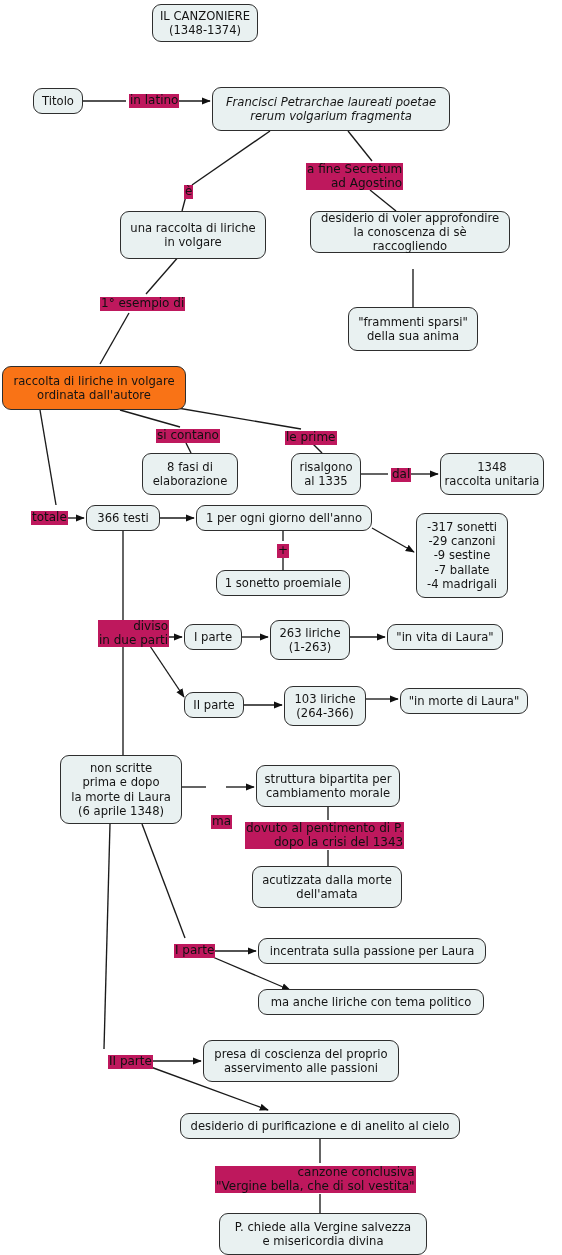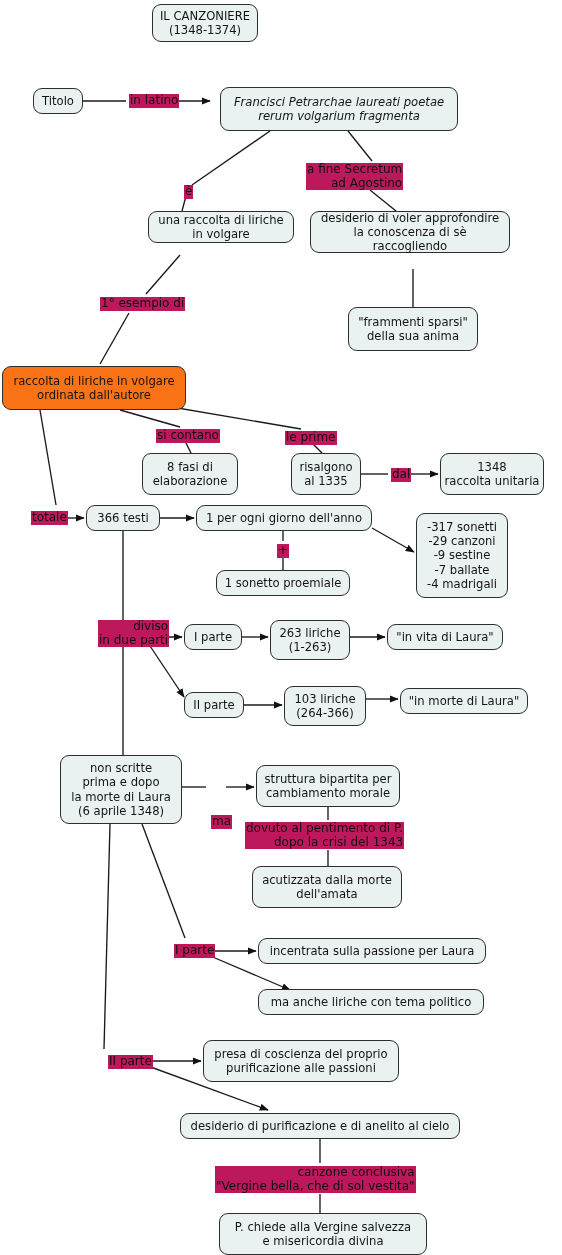--- a/index.html
+++ b/index.html
@@ -37,21 +37,20 @@
     text-align: center;
     display: flex;
     align-items: center;
     justify-content: center;
     padding: 2px 14px;
     white-space: pre;
     z-index: 2;
   }
   .node.italic {
     font-style: italic;
-    margin-left: 8px;
   }
   .label {
     position: absolute;
     color: #101010;
     font-size: 12px;
     line-height: 13.6px;
     text-align: right;
     white-space: pre;
     background: #be185d;
     z-index: 3;
@@ -133,21 +132,21 @@
       <line x1="320" y1="1194" x2="320" y2="1213"></line>
     </g>
   </svg>
 
   <div id="nodes">
       <div class="node" style="left: 152px; top: 4px; width: 106px; height: 38px; background: rgb(233, 241, 241); border-color: rgb(46, 46, 46);">IL CANZONIERE
 (1348-1374)</div>
       <div class="node" style="left: 33px; top: 88px; width: 50px; height: 26px; background: rgb(233, 241, 241); border-color: rgb(46, 46, 46);">Titolo</div>
       <div class="node italic" style="left: 212px; top: 87px; width: 238px; height: 44px; background: rgb(233, 241, 241); border-color: rgb(46, 46, 46);">Francisci Petrarchae laureati poetae
 rerum volgarium fragmenta</div>
-      <div class="node" style="left: 120px; top: 211px; width: 146px; height: 32px; background: rgb(233, 241, 241); border-color: rgb(46, 46, 46); margin-left: 28px;">una raccolta di liriche
+      <div class="node" style="left: 120px; top: 211px; width: 146px; height: 48px; background: rgb(233, 241, 241); border-color: rgb(46, 46, 46);">una raccolta di liriche
 in volgare</div>
       <div class="node" style="left: 310px; top: 211px; width: 200px; height: 42px; background: rgb(233, 241, 241); border-color: rgb(46, 46, 46);">desiderio di voler approfondire
 la conoscenza di sè
 raccogliendo</div>
       <div class="node" style="left: 348px; top: 307px; width: 130px; height: 44px; background: rgb(233, 241, 241); border-color: rgb(46, 46, 46);">"frammenti sparsi"
 della sua anima</div>
       <div class="node" style="left: 2px; top: 366px; width: 184px; height: 44px; background: #f97316; border-color: rgb(46, 46, 46);">raccolta di liriche in volgare
 ordinata dall'autore</div>
       <div class="node" style="left: 142px; top: 453px; width: 96px; height: 42px; background: rgb(233, 241, 241); border-color: rgb(46, 46, 46);">8 fasi di
 elaborazione</div>
@@ -175,21 +174,21 @@
 prima e dopo
 la morte di Laura
 (6 aprile 1348)</div>
       <div class="node" style="left: 256px; top: 765px; width: 144px; height: 42px; background: rgb(233, 241, 241); border-color: rgb(46, 46, 46);">struttura bipartita per
 cambiamento morale</div>
       <div class="node" style="left: 252px; top: 866px; width: 150px; height: 42px; background: rgb(233, 241, 241); border-color: rgb(46, 46, 46);">acutizzata dalla morte
 dell'amata</div>
       <div class="node" style="left: 258px; top: 938px; width: 228px; height: 26px; background: rgb(233, 241, 241); border-color: rgb(46, 46, 46);">incentrata sulla passione per Laura</div>
       <div class="node" style="left: 258px; top: 989px; width: 226px; height: 26px; background: rgb(233, 241, 241); border-color: rgb(46, 46, 46);">ma anche liriche con tema politico</div>
       <div class="node" style="left: 203px; top: 1040px; width: 196px; height: 42px; background: rgb(233, 241, 241); border-color: rgb(46, 46, 46);">presa di coscienza del proprio
-purificazione alle passioni</div>
+asservimento alle passioni</div>
       <div class="node" style="left: 180px; top: 1113px; width: 280px; height: 26px; background: rgb(233, 241, 241); border-color: rgb(46, 46, 46);">desiderio di purificazione e di anelito al cielo</div>
       <div class="node" style="left: 219px; top: 1213px; width: 208px; height: 42px; background: rgb(233, 241, 241); border-color: rgb(46, 46, 46);">P. chiede alla Vergine salvezza
 e misericordia divina</div>
     </div>
   <div id="labels">
       <div class="label" style="left: 129px; top: 94px;">in latino</div>
       <div class="label" style="left: 306px; top: 163px;">a fine Secretum
 ad Agostino</div>
       <div class="label" style="left: 184px; top: 185px;">è</div>
       <div class="label" style="left: 100px; top: 297px;">1° esempio di</div>

